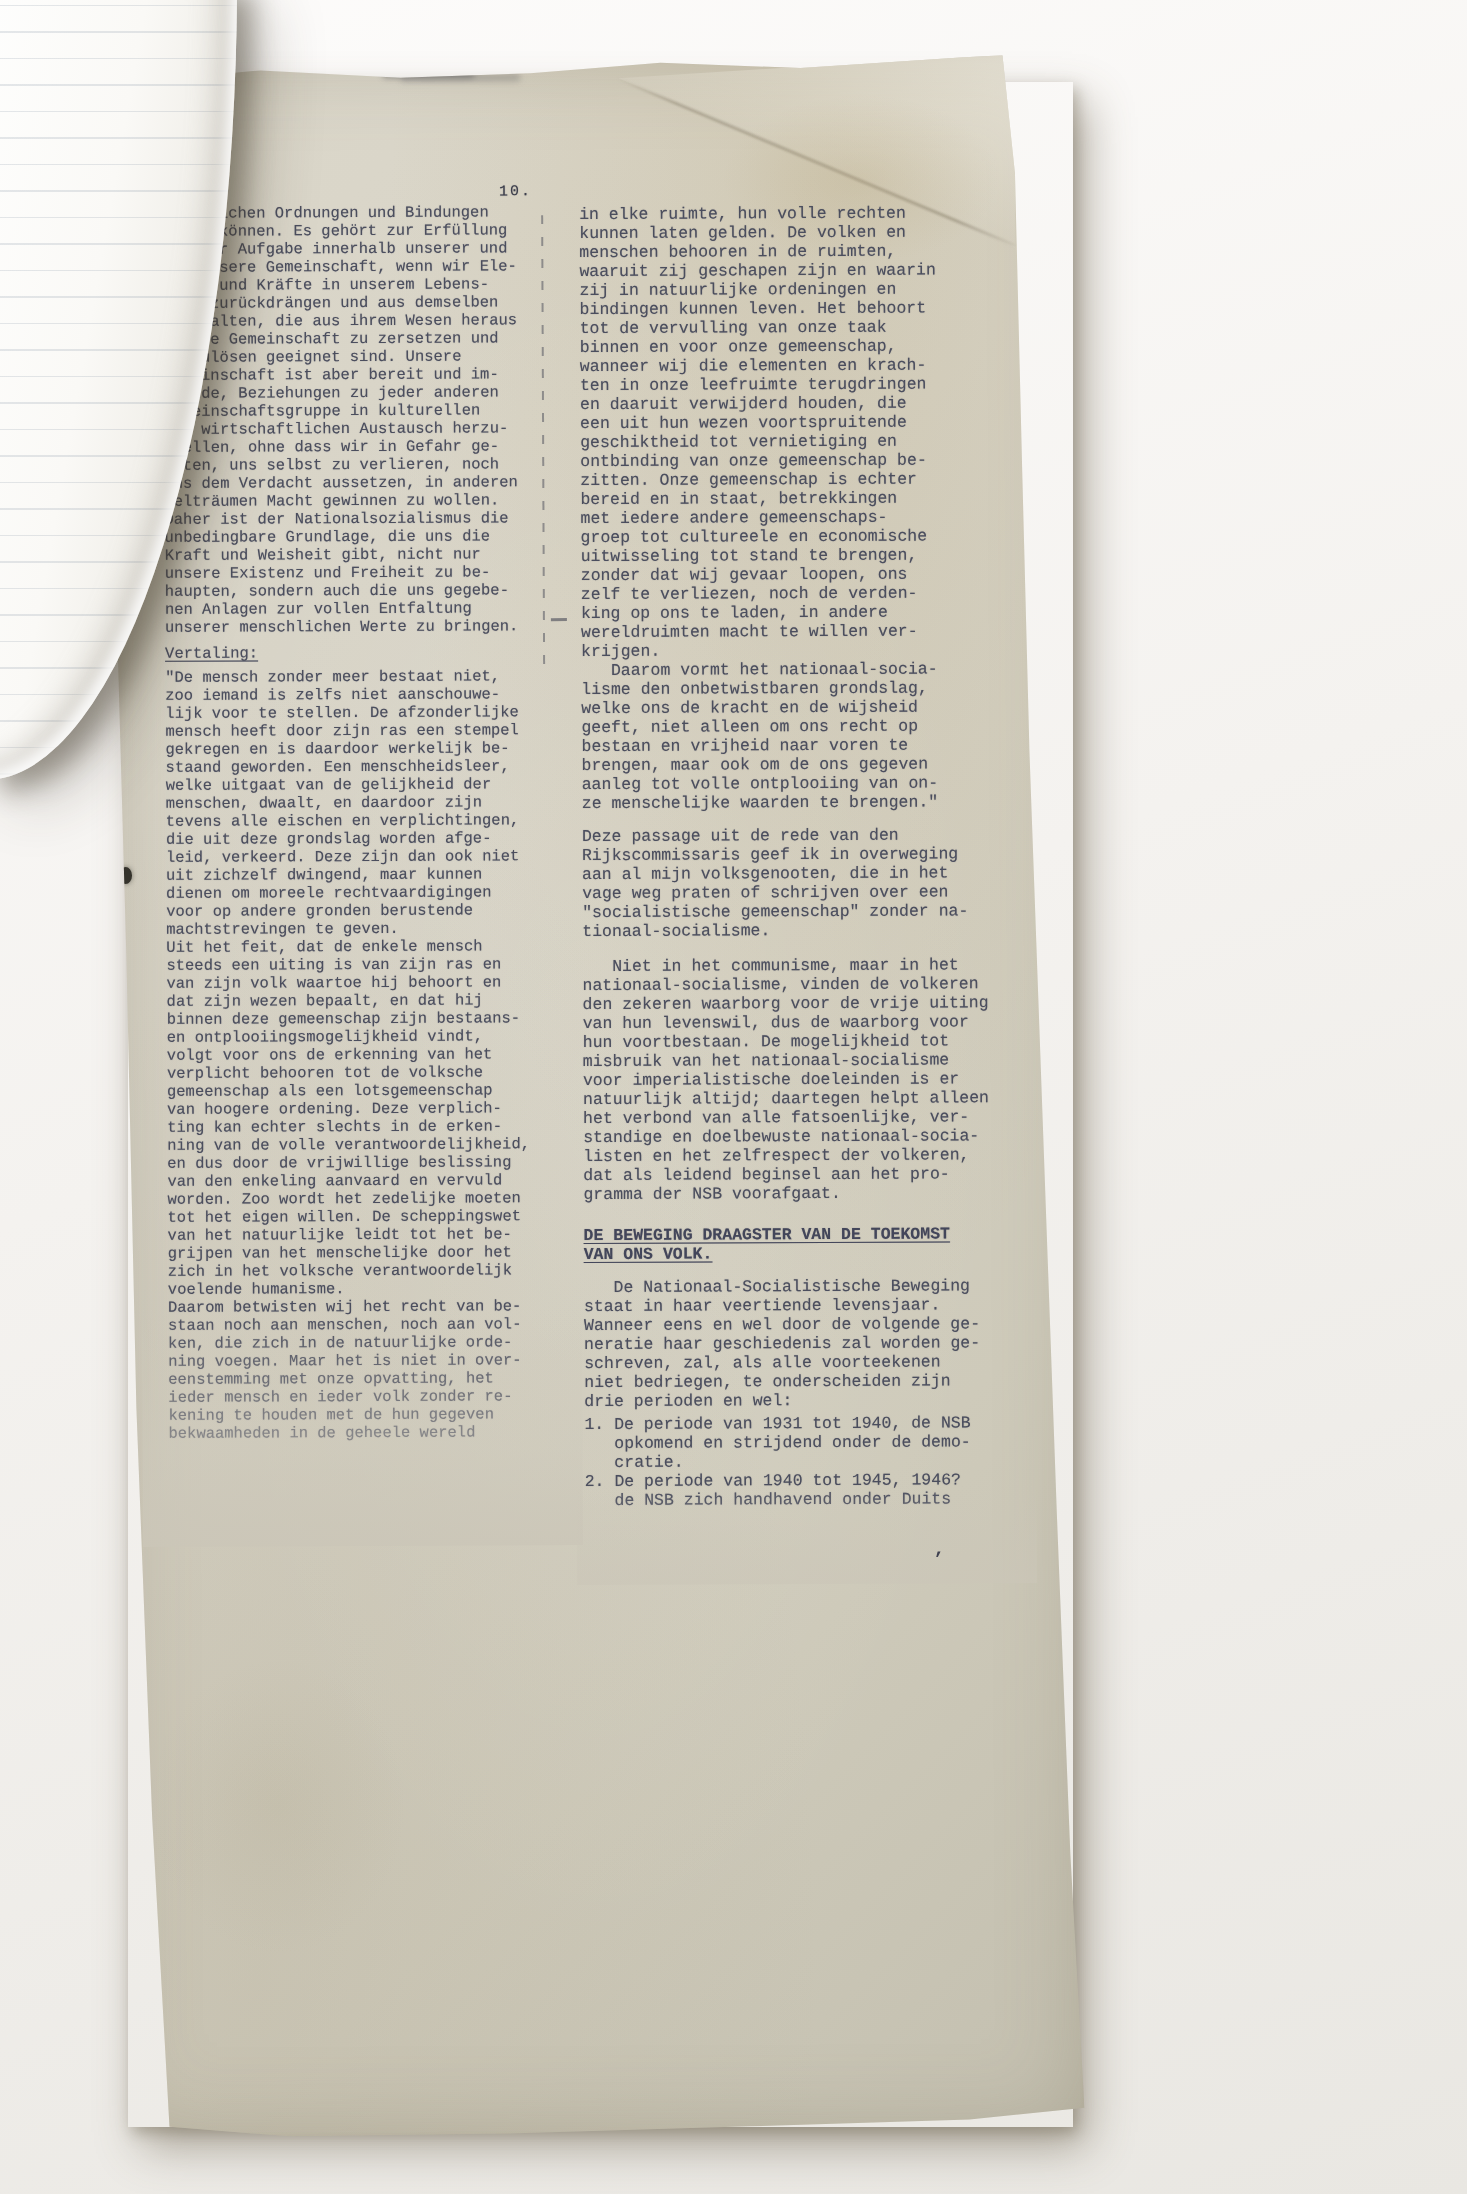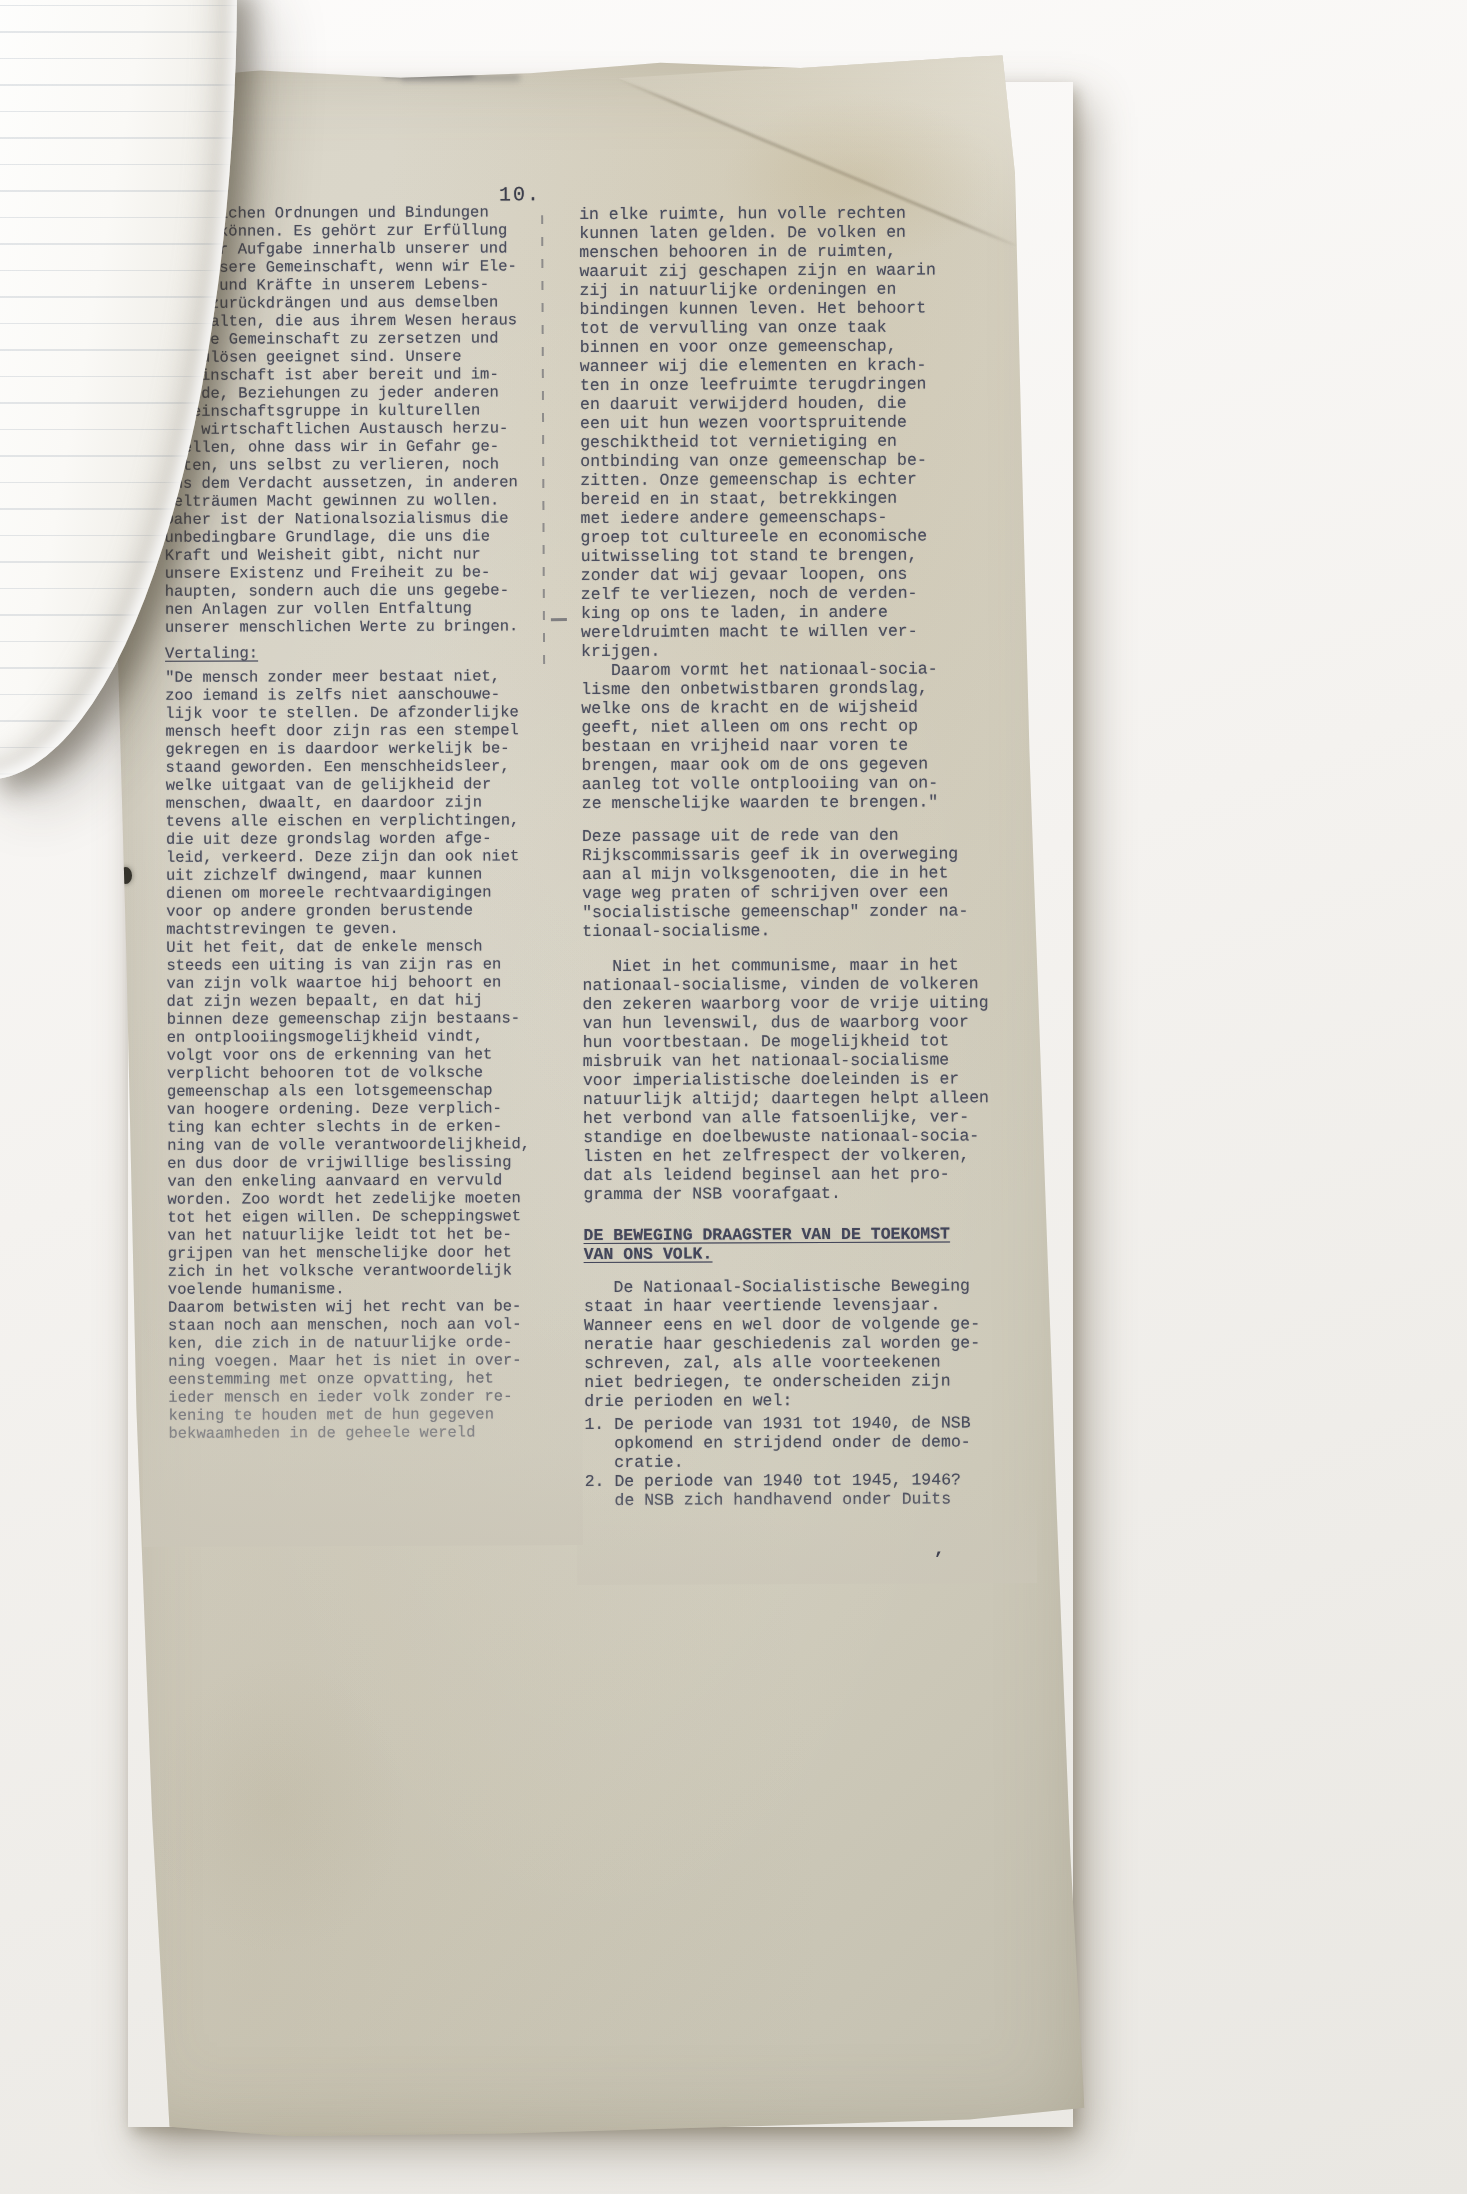--- a/index.html
+++ b/index.html
@@ -58,21 +58,21 @@
     position:absolute;left:620px;top:40px;width:280px;height:170px;
     background:radial-gradient(ellipse at center,rgba(172,150,98,0.18),transparent 70%);
   }
   .stain-b{
     position:absolute;left:40px;top:1600px;width:260px;height:300px;
     background:radial-gradient(ellipse at center,rgba(160,150,120,0.12),transparent 70%);
   }
 
   .page-number{
     position:absolute;left:398px;top:128px;
-    font-size:20px;letter-spacing:2px;color:#3d3f4c;
+    font-size:15px;letter-spacing:2px;color:#3d3f4c;
     text-shadow:0 0 1px rgba(61,63,76,0.6);
   }
 
   .tw{
     white-space:pre-wrap;margin:0;
     color:#4b4e5e;text-shadow:0 0 1px rgba(75,78,94,0.5);
   }
   .col-left{position:absolute;left:62px;top:148px;width:400px;}
   .col-left .tw{font-size:15.5px;line-height:18px;}
   .col-right{position:absolute;left:478px;top:150px;width:436px;}

